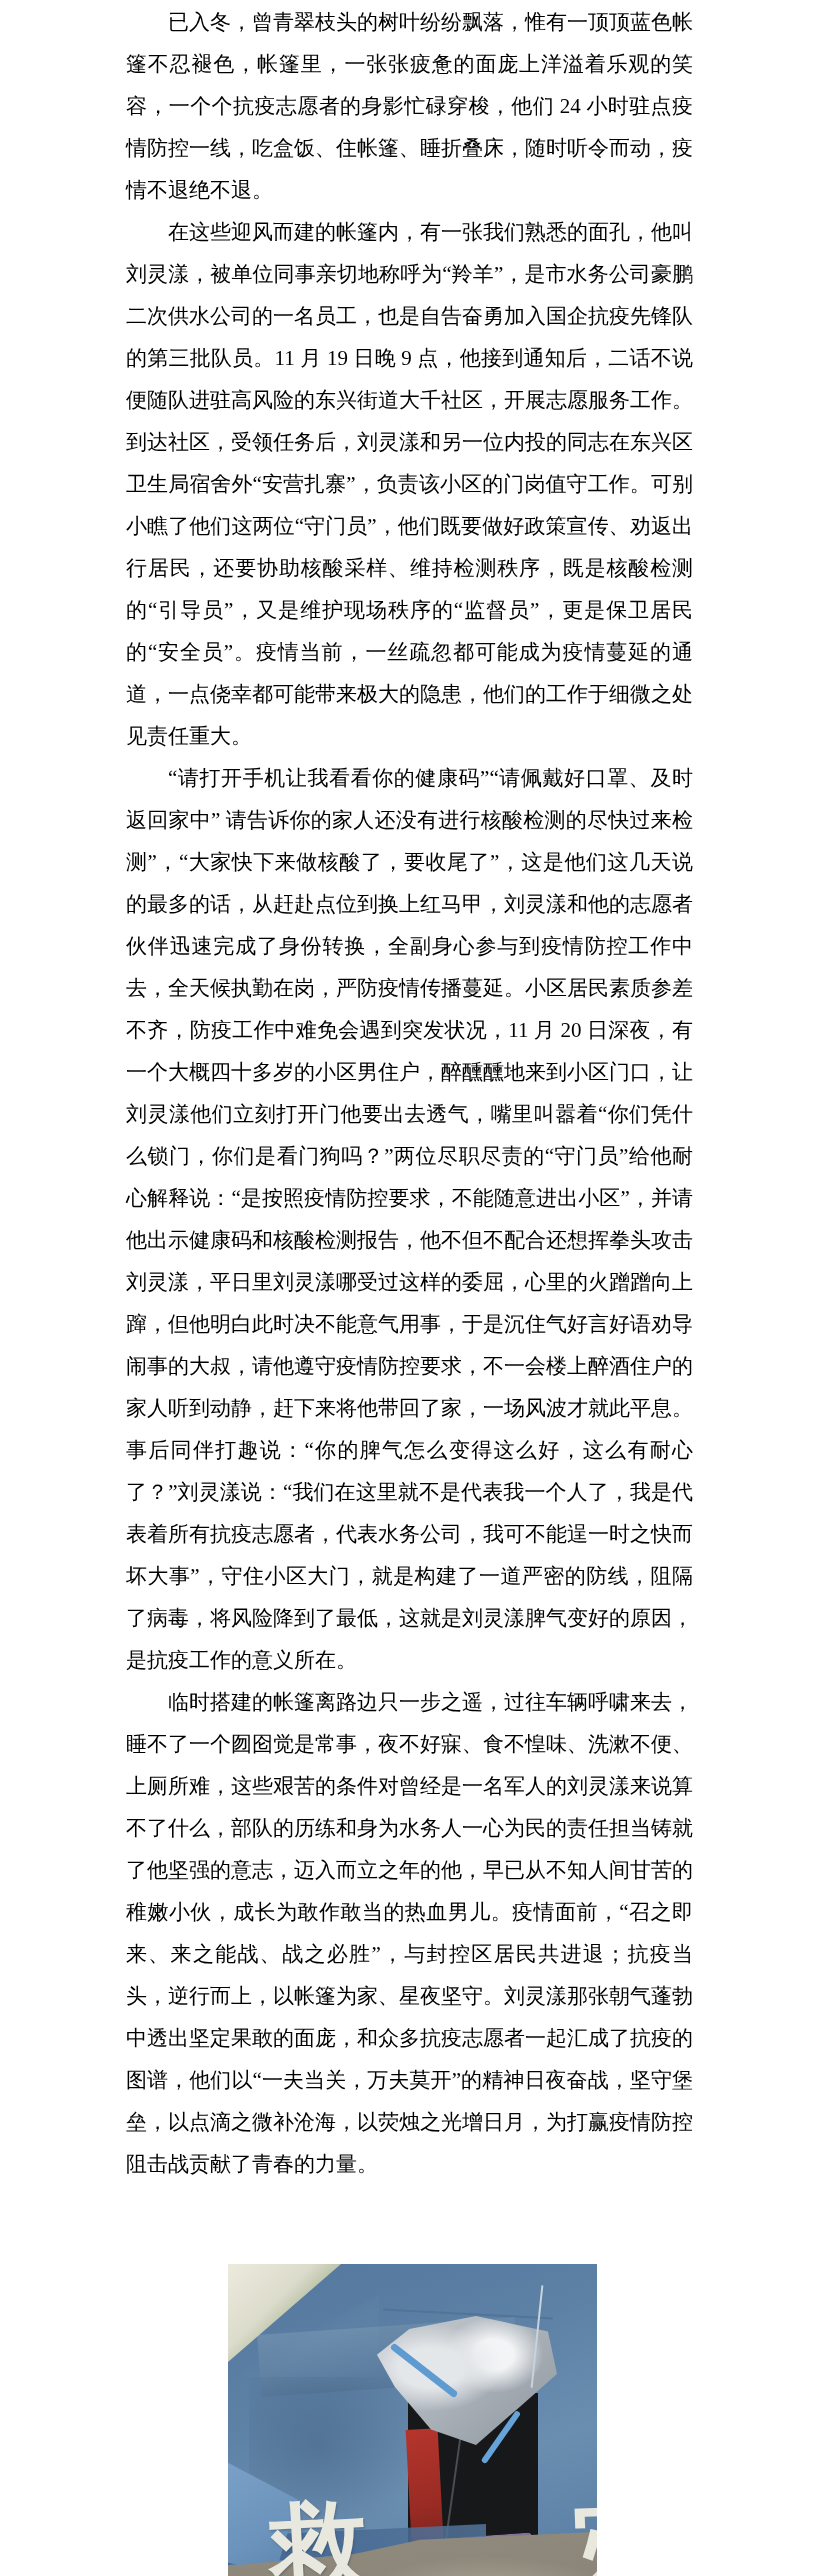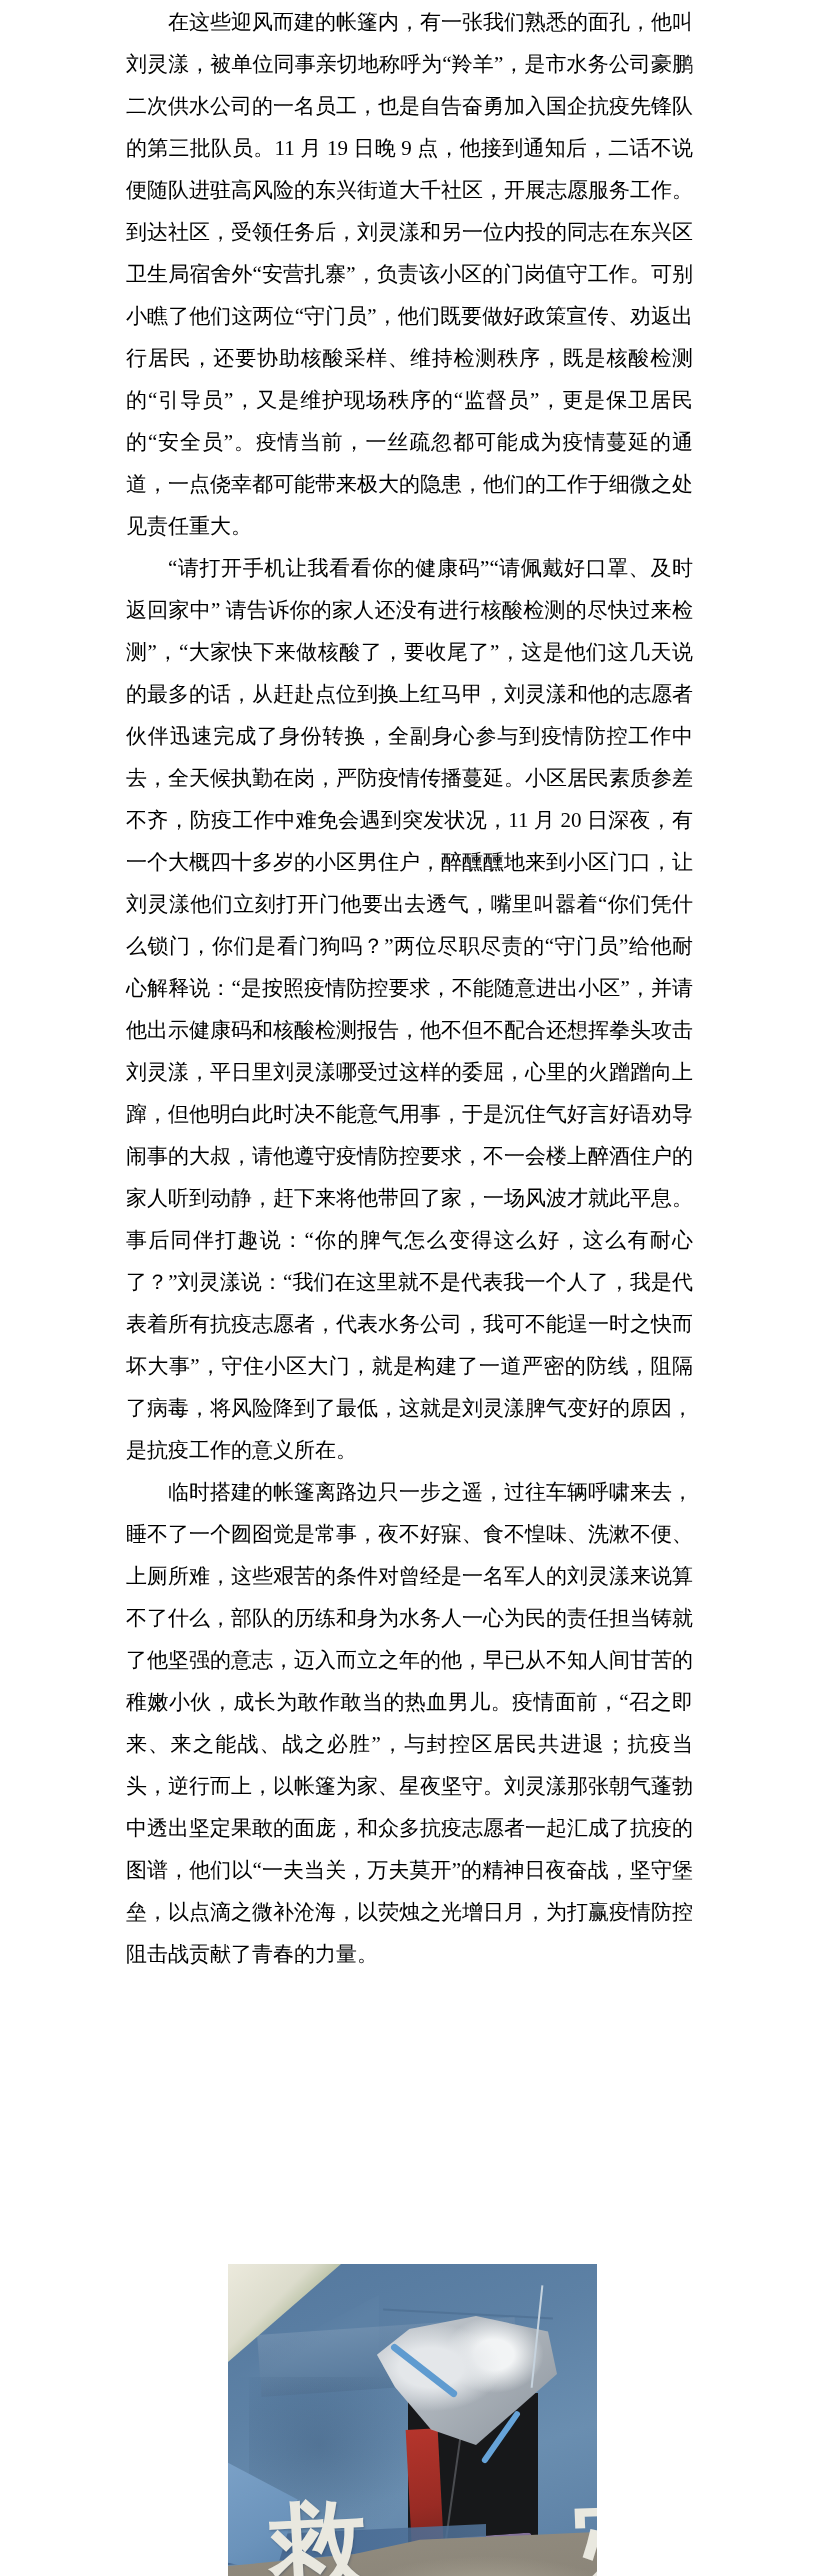--- a/index.html
+++ b/index.html
@@ -146,20 +146,21 @@
     font-size: 98px; line-height: 98px;
     font-weight: bold;
     color: #e9e8df;
     transform: rotate(-2deg);
   }
 </style>
 </head>
 <body>
 
 <div class="text-block">
+  <p class="para">已入冬，曾青翠枝头的树叶纷纷飘落，惟有一顶顶蓝色帐篷不忍褪色，帐篷里，一张张疲惫的面庞上洋溢着乐观的笑容，一个个抗疫志愿者的身影忙碌穿梭，他们 24 小时驻点疫情防控一线，吃盒饭、住帐篷、睡折叠床，随时听令而动，疫情不退绝不退。</p>
   <p class="para">在这些迎风而建的帐篷内，有一张我们熟悉的面孔，他叫刘灵漾，被单位同事亲切地称呼为“羚羊”，是市水务公司豪鹏二次供水公司的一名员工，也是自告奋勇加入国企抗疫先锋队的第三批队员。11 月 19 日晚 9 点，他接到通知后，二话不说便随队进驻高风险的东兴街道大千社区，开展志愿服务工作。到达社区，受领任务后，刘灵漾和另一位内投的同志在东兴区卫生局宿舍外“安营扎寨”，负责该小区的门岗值守工作。可别小瞧了他们这两位“守门员”，他们既要做好政策宣传、劝返出行居民，还要协助核酸采样、维持检测秩序，既是核酸检测的“引导员”，又是维护现场秩序的“监督员”，更是保卫居民的“安全员”。疫情当前，一丝疏忽都可能成为疫情蔓延的通道，一点侥幸都可能带来极大的隐患，他们的工作于细微之处见责任重大。</p>
   <p class="para">“请打开手机让我看看你的健康码”“请佩戴好口罩、及时返回家中” 请告诉你的家人还没有进行核酸检测的尽快过来检测”，“大家快下来做核酸了，要收尾了”，这是他们这几天说的最多的话，从赶赴点位到换上红马甲，刘灵漾和他的志愿者伙伴迅速完成了身份转换，全副身心参与到疫情防控工作中去，全天候执勤在岗，严防疫情传播蔓延。小区居民素质参差不齐，防疫工作中难免会遇到突发状况，11 月 20 日深夜，有一个大概四十多岁的小区男住户，醉醺醺地来到小区门口，让刘灵漾他们立刻打开门他要出去透气，嘴里叫嚣着“你们凭什么锁门，你们是看门狗吗？”两位尽职尽责的“守门员”给他耐心解释说：“是按照疫情防控要求，不能随意进出小区”，并请他出示健康码和核酸检测报告，他不但不配合还想挥拳头攻击刘灵漾，平日里刘灵漾哪受过这样的委屈，心里的火蹭蹭向上蹿，但他明白此时决不能意气用事，于是沉住气好言好语劝导闹事的大叔，请他遵守疫情防控要求，不一会楼上醉酒住户的家人听到动静，赶下来将他带回了家，一场风波才就此平息。事后同伴打趣说：“你的脾气怎么变得这么好，这么有耐心了？”刘灵漾说：“我们在这里就不是代表我一个人了，我是代表着所有抗疫志愿者，代表水务公司，我可不能逞一时之快而坏大事”，守住小区大门，就是构建了一道严密的防线，阻隔了病毒，将风险降到了最低，这就是刘灵漾脾气变好的原因，是抗疫工作的意义所在。</p>
   <p class="para">临时搭建的帐篷离路边只一步之遥，过往车辆呼啸来去，睡不了一个囫囵觉是常事，夜不好寐、食不惶味、洗漱不便、上厕所难，这些艰苦的条件对曾经是一名军人的刘灵漾来说算不了什么，部队的历练和身为水务人一心为民的责任担当铸就了他坚强的意志，迈入而立之年的他，早已从不知人间甘苦的稚嫩小伙，成长为敢作敢当的热血男儿。疫情面前，“召之即来、来之能战、战之必胜”，与封控区居民共进退；抗疫当头，逆行而上，以帐篷为家、星夜坚守。刘灵漾那张朝气蓬勃中透出坚定果敢的面庞，和众多抗疫志愿者一起汇成了抗疫的图谱，他们以“一夫当关，万夫莫开”的精神日夜奋战，坚守堡垒，以点滴之微补沧海，以荧烛之光增日月，为打赢疫情防控阻击战贡献了青春的力量。</p>
 </div>
 
 <figure class="photo">
   <div class="photo-window-corner"></div>
   <div class="tent-roof-edge"></div>
   <div class="tent-ridge-seam"></div>
   <div class="tent-fold-shadow-1"></div>

